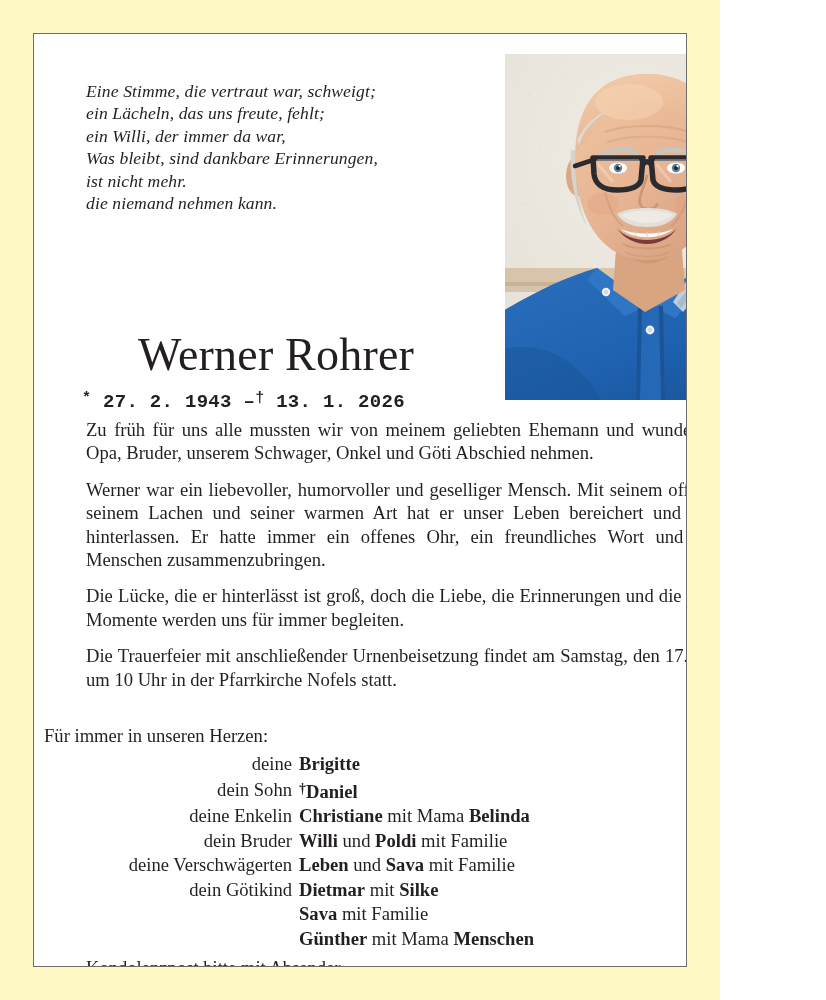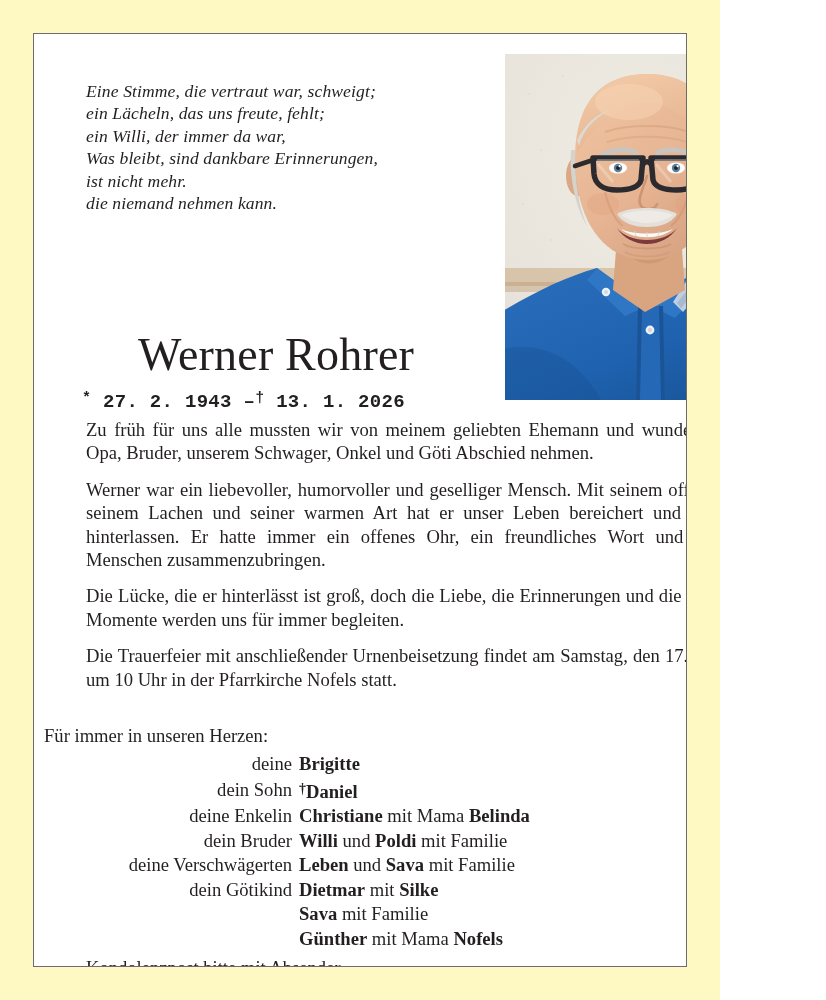--- a/index.html
+++ b/index.html
@@ -347,21 +347,21 @@
           <div class="frow">
             <div class="frel">dein Götikind</div>
             <div class="fname"><b>Dietmar</b><span> mit </span><b>Silke</b></div>
           </div>
           <div class="frow">
             <div class="frel"></div>
             <div class="fname"><b>Sava</b><span> mit Familie</span></div>
           </div>
           <div class="frow">
             <div class="frel"></div>
-            <div class="fname"><b>Günther</b><span> mit Mama </span><b>Nofels</b></div>
+            <div class="fname"><b>Günther</b><span> mit Mama </span><b>Menschen</b></div>
           </div>
         </div>
     </div>
 
     <div class="footer">Kondolenzpost bitte mit Absender.</div>
 
   </div>
 </div>
 
 </body></html>

